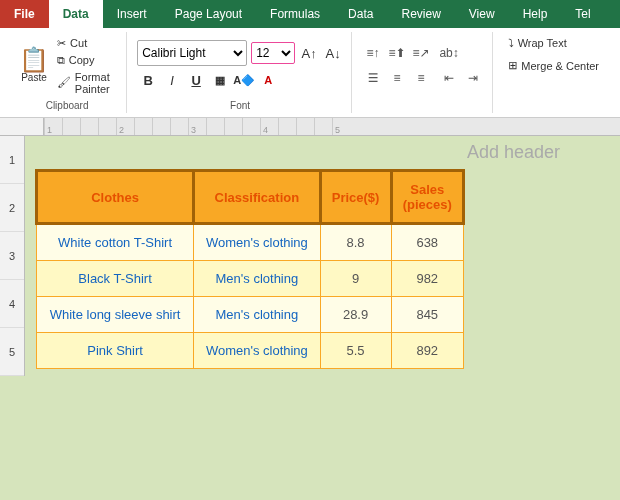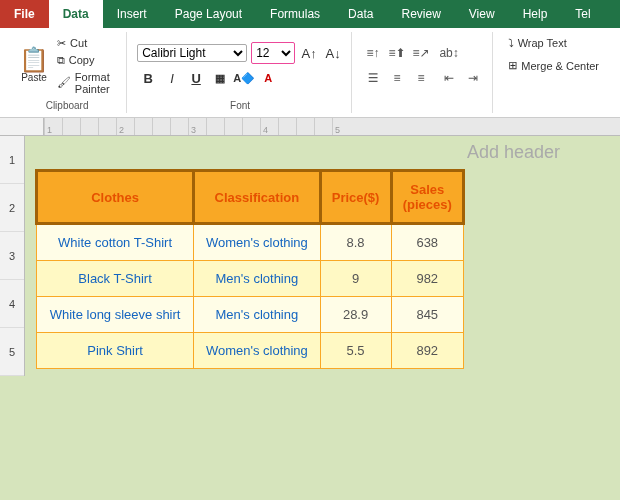--- a/index.html
+++ b/index.html
@@ -112,21 +112,21 @@
       flex-direction: column;
       gap: 3px;
     }
     .font-row1 {
       display: flex;
       align-items: center;
       gap: 4px;
     }
     .font-select {
       width: 110px;
-      height: 18px;
+      height: 26px;
       font-size: 12px;
       border: 1px solid #aaa;
       border-radius: 2px;
       background: white;
     }
     .font-size-select {
       width: 44px;
       height: 22px;
       font-size: 12px;
       border: 1px solid #ec4899;

